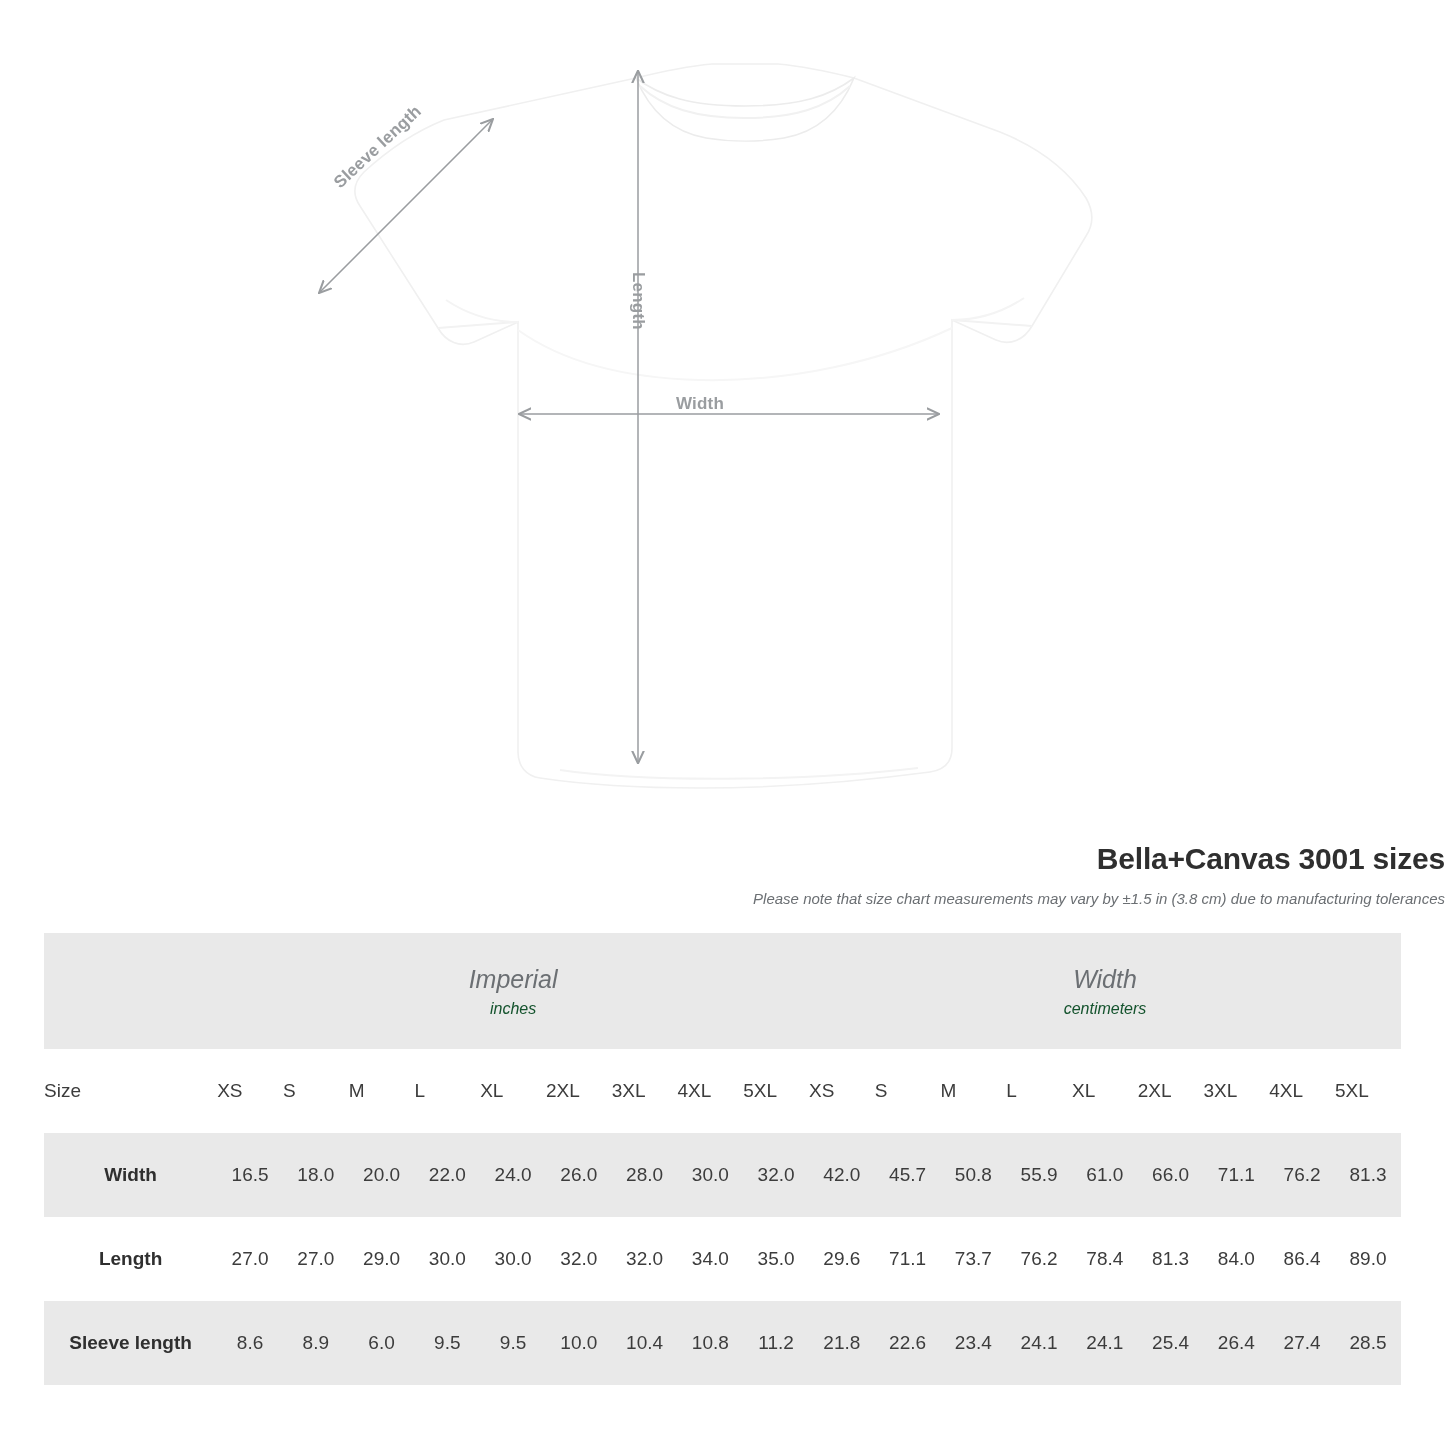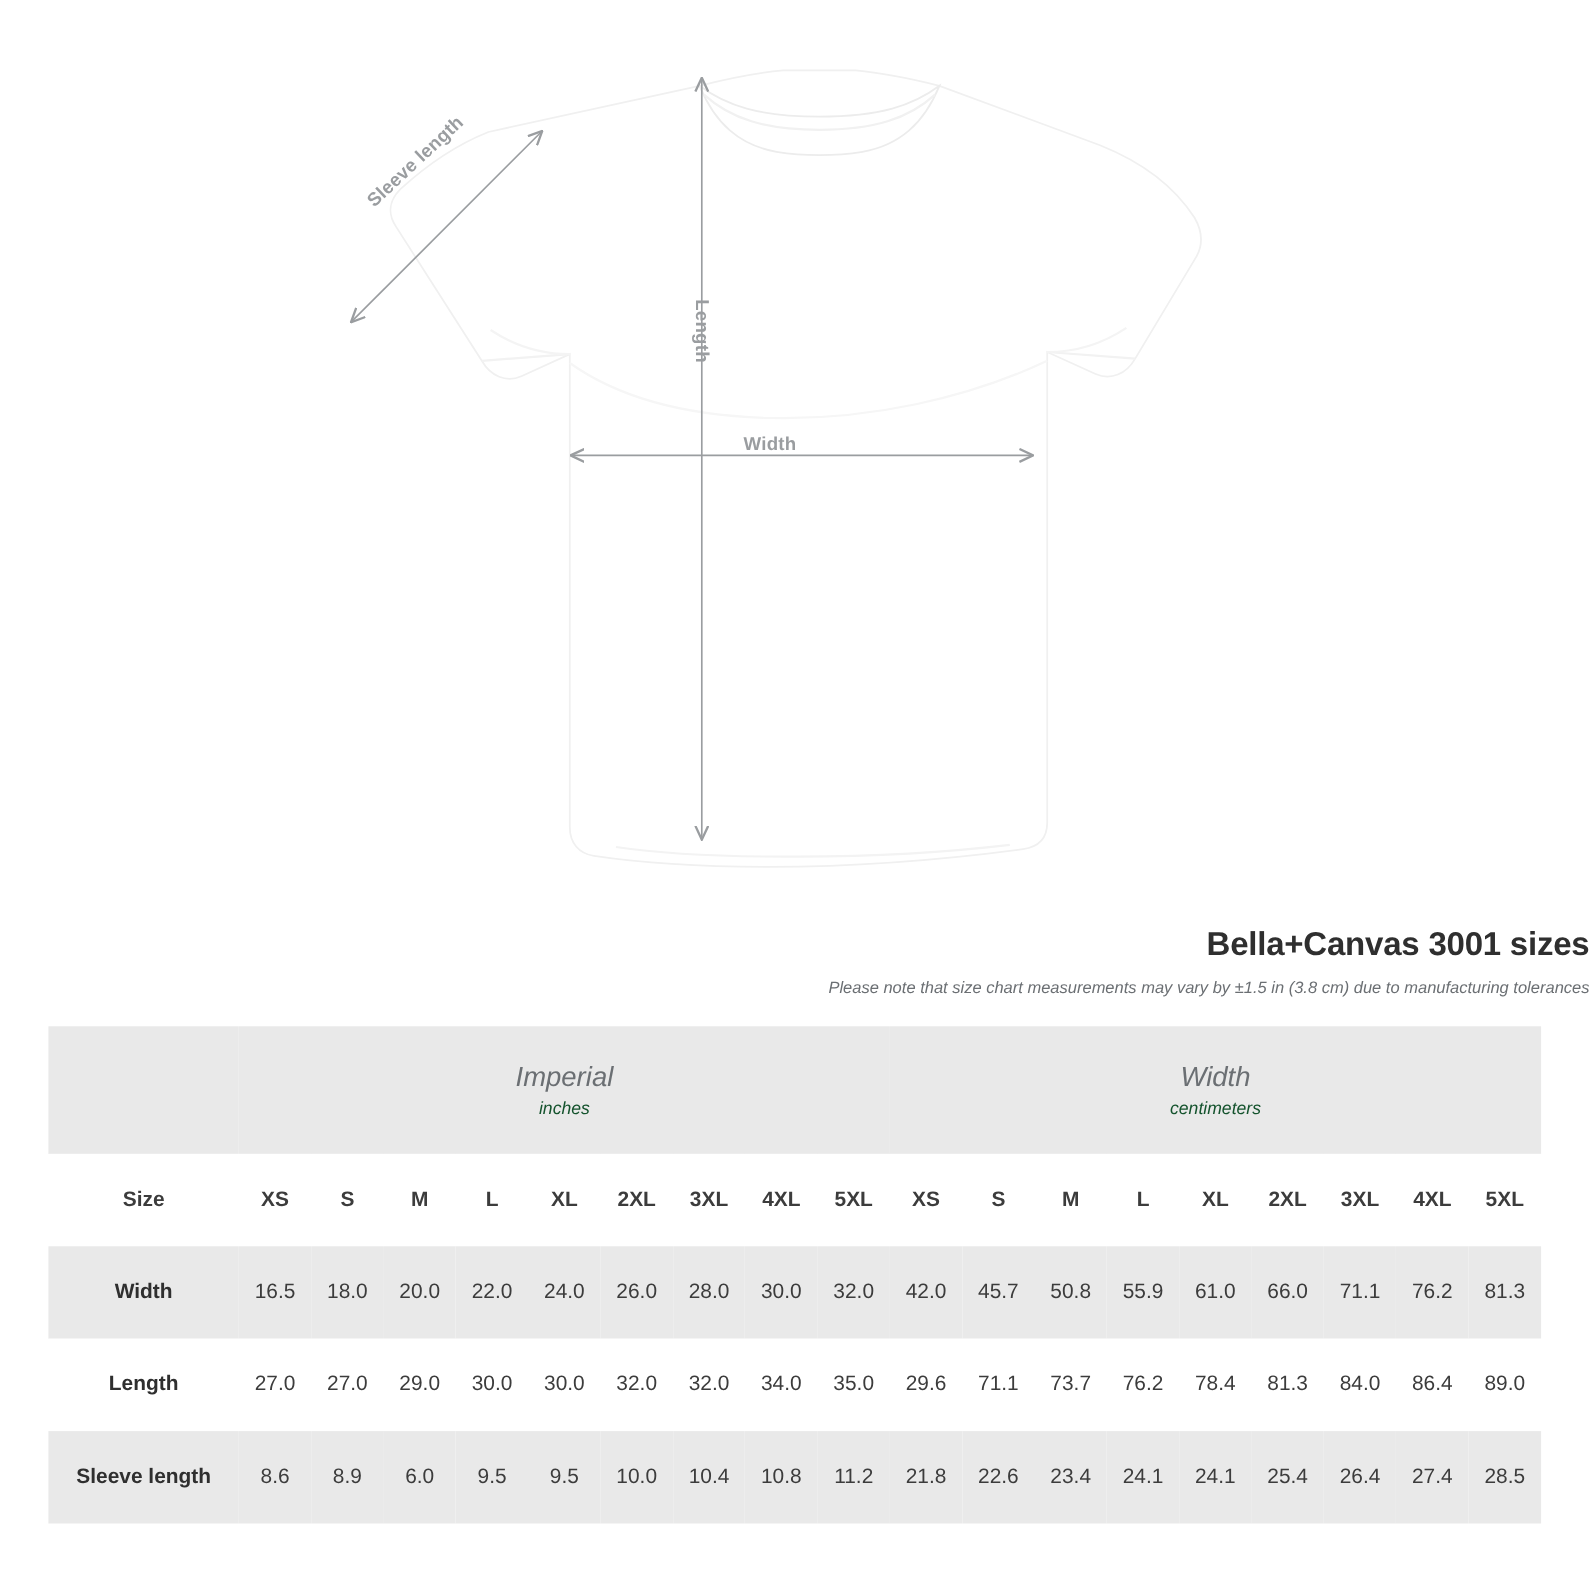--- a/index.html
+++ b/index.html
@@ -106,24 +106,24 @@
   .unit-name {
     margin-top: 6px;
     font-size: 16px;
     font-style: italic;
     color: #14532d;
   }
 
   .head-row td {
     background: #ffffff;
     height: 84px;
-    text-align: center;
+    text-align: left;
     vertical-align: middle;
     font-size: 19px;
-    font-weight: bold;
+    font-weight: normal;
     color: #3c3c3c;
   }
   .head-row td.rowlabel {
     font-size: 19px;
   }
 
   tr.band-shaded td {
     background: #e9e9e9;
   }
   tr.band-plain td {

